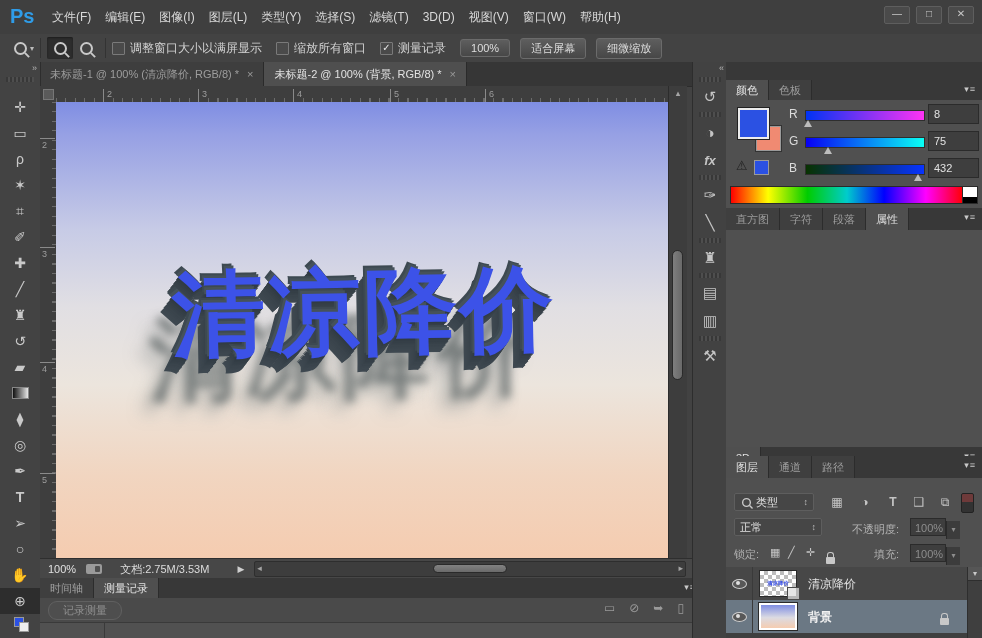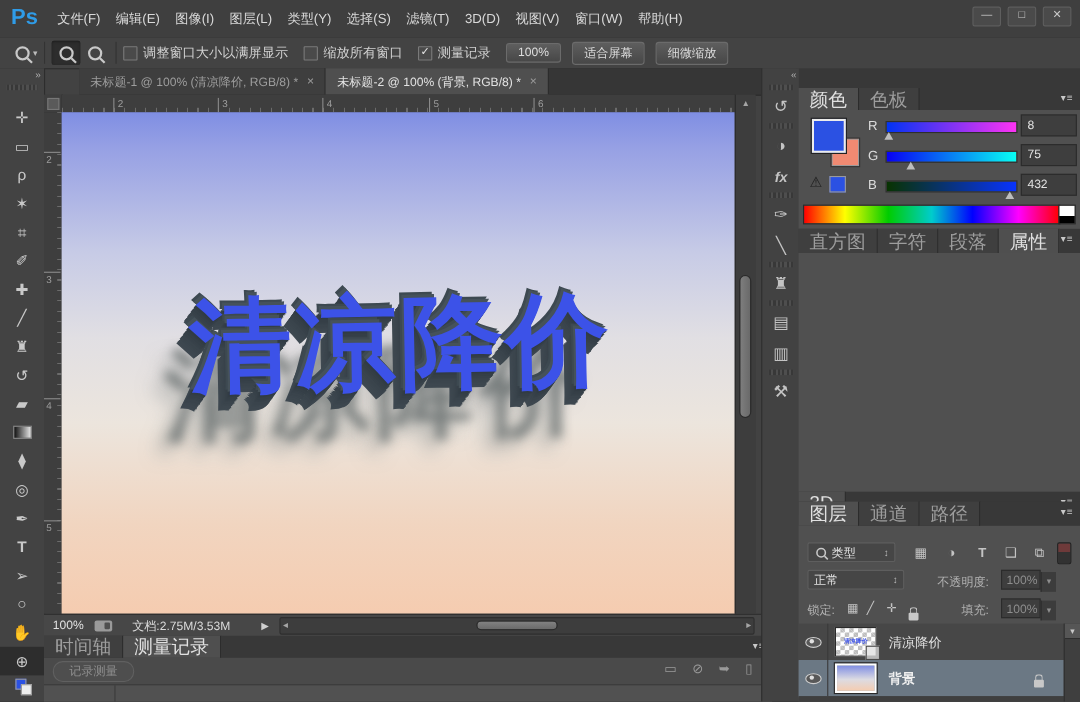--- a/index.html
+++ b/index.html
@@ -20,21 +20,21 @@
   .mag::after{content:"";position:absolute;width:6px;height:2px;background:#c9c9c9;right:-5px;bottom:-3px;transform:rotate(45deg);}
   .toolbtn{width:26px;height:22px;display:flex;align-items:center;justify-content:center;border-radius:2px;position:relative;}
   .toolbtn.pressed{background:#2d2d2d;box-shadow:inset 0 1px 2px #1d1d1d;}
   .cb{width:11px;height:11px;border:1px solid #7a7a7a;background:#4a4a4a;display:inline-block;margin-right:5px;vertical-align:-2px;color:#e8e8e8;font-size:10px;line-height:10px;text-align:center;border-radius:1px;}
   .cb span{visibility:hidden;}
   .cb.checked span{visibility:visible;}
   .oblabel{color:#d2d2d2;font-size:12px;margin-right:14px;}
   .btn{background:linear-gradient(#5e5e5e,#474747);border:1px solid #6b6b6b;border-radius:3px;color:#dedede;font-size:11px;padding:2px 10px;margin-right:10px;}
   .caret-sm{font-size:8px;color:#bbb;margin-left:3px;}
   
-  .tabbar{left:40px;top:62px;width:652px;height:24px;background:#363636;border-bottom:1px solid #2c2c2c;display:flex;align-items:stretch;margin-left:32px;}
+  .tabbar{left:40px;top:62px;width:652px;height:24px;background:#363636;border-bottom:1px solid #2c2c2c;display:flex;align-items:stretch;}
   .doctab{display:flex;align-items:center;padding:0 10px;font-size:11px;color:#9d9d9d;background:#3e3e3e;border-right:1px solid #2a2a2a;white-space:nowrap;}
   .doctab.active{background:#4f4f4f;color:#e2e2e2;}
   .doctab .x{margin-left:8px;color:#9a9a9a;font-size:11px;}
   
   .toolbox{left:0;top:62px;width:40px;height:576px;background:#434343;border-right:1px solid #2d2d2d;}
   .tb-head{height:13px;text-align:right;padding:1px 4px 0 0;color:#b5b5b5;font-size:9px;letter-spacing:-1px;}
   .grip{height:5px;margin:1px 6px;background:repeating-linear-gradient(90deg,#383838 0 2px,#4e4e4e 2px 4px);}
   .tools{margin-top:12px;}
   .tool{height:26px;display:flex;align-items:center;justify-content:center;color:#c9c9c9;font-size:14px;}
   .tool.active{background:#2d2d2d;}
@@ -67,21 +67,21 @@
   .drive::after{content:"";position:absolute;right:2px;top:2px;width:5px;height:6px;background:#4f4f4f;border-radius:1px;}
   .statusbar .docinfo{color:#dcdcdc;font-size:11px;margin-right:28px;}
   .statusbar .fly{color:#cfcfcf;font-size:9px;margin-right:10px;}
   .hscroll{position:relative;flex:1;height:14px;background:#3d3d3d;border:1px solid #2e2e2e;border-radius:2px;margin-right:6px;}
   .hscroll .al{position:absolute;left:2px;top:0;color:#a5a5a5;font-size:9px;line-height:13px;}
   .hscroll .ar{position:absolute;right:2px;top:0;color:#a5a5a5;font-size:9px;line-height:13px;}
   .hscroll .thumb{position:absolute;left:178px;top:2px;width:74px;height:9px;background:linear-gradient(#828282,#6a6a6a);border-radius:5px;}
   
   .bottompanel{left:40px;top:578px;width:662px;height:60px;background:#4a4a4a;}
   .bp-tabs{height:20px;background:#383838;display:flex;align-items:stretch;position:relative;}
-  .ptab{display:flex;align-items:center;padding:0 10px;font-size:17px;color:#9d9d9d;background:#3f3f3f;border-right:1px solid #2c2c2c;}
+  .ptab{display:flex;align-items:center;padding:0 10px;font-size:11px;color:#9d9d9d;background:#3f3f3f;border-right:1px solid #2c2c2c;}
   .ptab.active{background:#4f4f4f;color:#e0e0e0;}
   .pmenu{position:absolute;right:6px;top:4px;color:#c9c9c9;font-size:9px;letter-spacing:1px;}
   .bp-toolbar{height:24px;display:flex;align-items:center;position:relative;}
   .recbtn{margin-left:8px;border:1px solid #606060;border-radius:9px;color:#8f8f8f;font-size:11px;padding:1px 14px;background:#4e4e4e;}
   .bp-icons{position:absolute;right:18px;top:3px;display:flex;gap:14px;color:#9a9a9a;font-size:12px;}
   .bp-table{height:16px;border-top:1px solid #3a3a3a;background:#515151;position:relative;}
   .bp-table::after{content:"";position:absolute;left:64px;top:0;bottom:0;width:1px;background:#3a3a3a;}
   
   .dockstrip{left:692px;top:62px;width:34px;height:576px;background:#424242;border-left:1px solid #2d2d2d;border-right:1px solid #2d2d2d;}
   .ds-head{height:13px;text-align:right;padding:1px 4px 0 0;color:#b5b5b5;font-size:9px;letter-spacing:-1px;}

